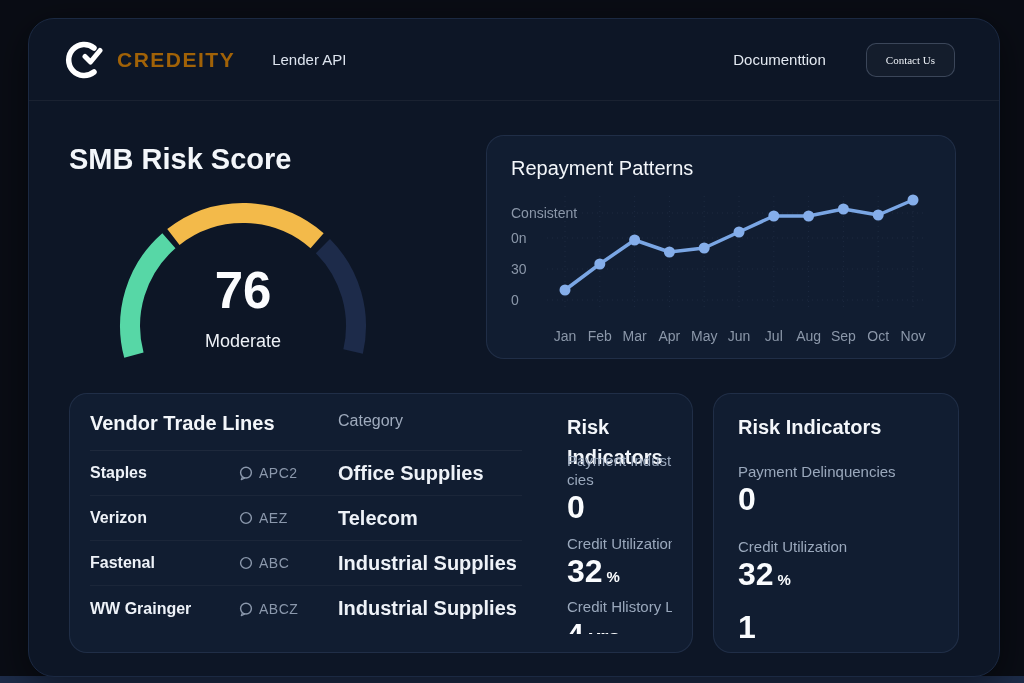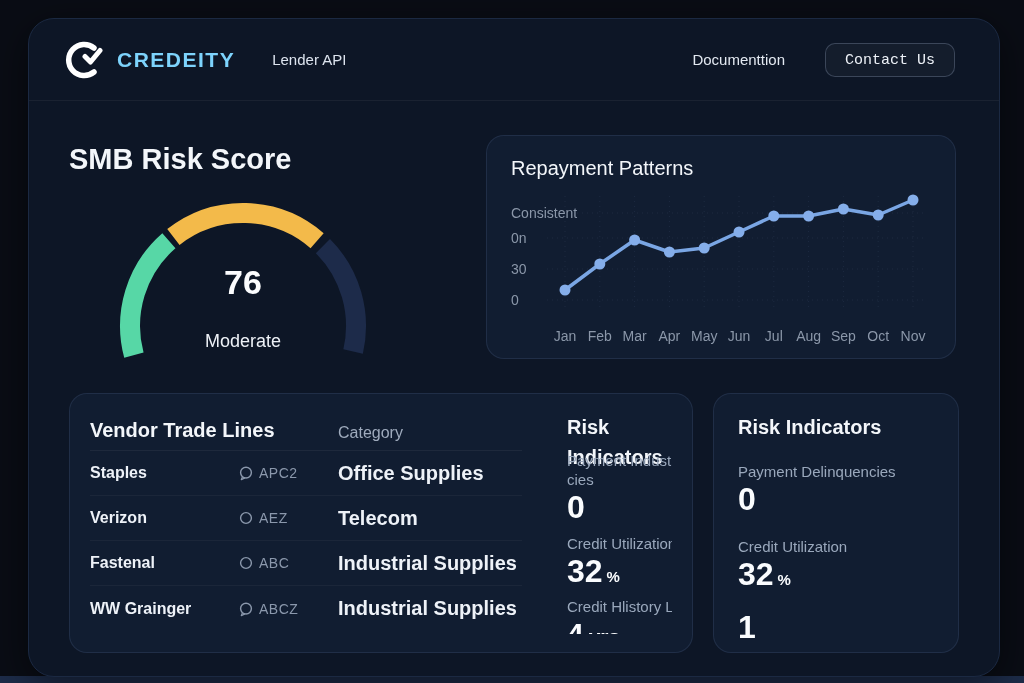--- a/index.html
+++ b/index.html
@@ -19,49 +19,49 @@
   }
   
   .header{
     position:absolute;left:0;top:0;right:0;height:82px;
     display:flex;align-items:center;
     padding:0 44px 0 34px;
     border-bottom:1px solid rgba(255,255,255,.055);
   }
   .brand{display:flex;align-items:center;cursor:pointer;}
   .brand svg{display:block;}
-  .brand-name{font-size:21px;font-weight:700;letter-spacing:1.5px;margin-left:14px;color:#7dd3fc;}
+  .brand-name{font-size:21px;font-weight:700;letter-spacing:1.5px;margin-left:14px;color:#a16207;}
   .nav-product{margin-left:37px;font-size:15px;color:#dde4ee;cursor:pointer;}
   .header-spacer{flex:1;}
   .nav-docs{font-size:15px;color:#e3e9f1;cursor:pointer;margin-right:40px;}
   .contact-btn{
-    font-family:Liberation Mono, monospace;font-size:15px;color:#eef2f8;
+    font-family:Liberation Serif, serif;font-size:11px;color:#eef2f8;
     background:rgba(255,255,255,.03);
     border:1px solid rgba(160,180,210,.28);
     border-radius:10px;padding:8px 19px;height:34px;cursor:pointer;
   }
   
   .score-title{position:absolute;left:40px;top:124px;font-size:29px;font-weight:700;color:#f3f6fa;}
   .gauge-wrap{position:absolute;left:54px;top:172px;width:320px;height:182px;}
   .gauge-wrap svg{position:absolute;left:0;top:0;}
-  .gauge-score{position:absolute;left:0;right:0;top:74px;text-align:center;font-size:34px;font-weight:700;line-height:1;color:#fbfcfe;}
+  .gauge-score{position:absolute;left:0;right:0;top:74px;text-align:center;font-size:51px;font-weight:700;line-height:1;color:#fbfcfe;}
   .gauge-level{position:absolute;left:0;right:0;top:140px;text-align:center;font-size:18px;color:#eef2f7;}
   
   .card{
     position:absolute;background:#111d31;border:1px solid rgba(125,155,205,.14);
     border-radius:18px;
   }
   .chart-card{left:457px;top:116px;width:470px;height:224px;}
   .chart-title{position:absolute;left:24px;top:21px;font-size:20px;font-weight:400;color:#f3f6fa;}
   .chart-card svg{position:absolute;left:0;top:0;}
   
   .vendor-card{left:40px;top:374px;width:624px;height:260px;padding:18px 20px;}
   .vendor-inner{display:flex;height:100%;}
   .vendor-table{width:432px;flex:none;}
-  .vt-head{display:flex;align-items:flex-end;height:30px;}
+  .vt-head{display:flex;align-items:flex-start;height:30px;}
   .vt-title{width:248px;font-size:20px;font-weight:700;color:#f3f6fa;}
   .vt-cat-head{font-size:16px;color:#9fabbd;}
   .vt-sep{height:1px;background:rgba(255,255,255,.055);margin-top:8px;}
   .vt-row{display:flex;align-items:center;height:45px;border-bottom:1px solid rgba(255,255,255,.045);}
   .vt-row:last-child{border-bottom:none;}
   .vt-name{width:148px;font-size:16px;font-weight:700;color:#eef2f8;}
   .vt-code{width:100px;display:flex;align-items:center;font-size:14px;color:#8b98ac;letter-spacing:.5px;}
   .vt-code svg{margin-right:5px;flex:none;}
   .vt-cat{font-size:20px;font-weight:700;color:#eef2f8;white-space:nowrap;}
   

